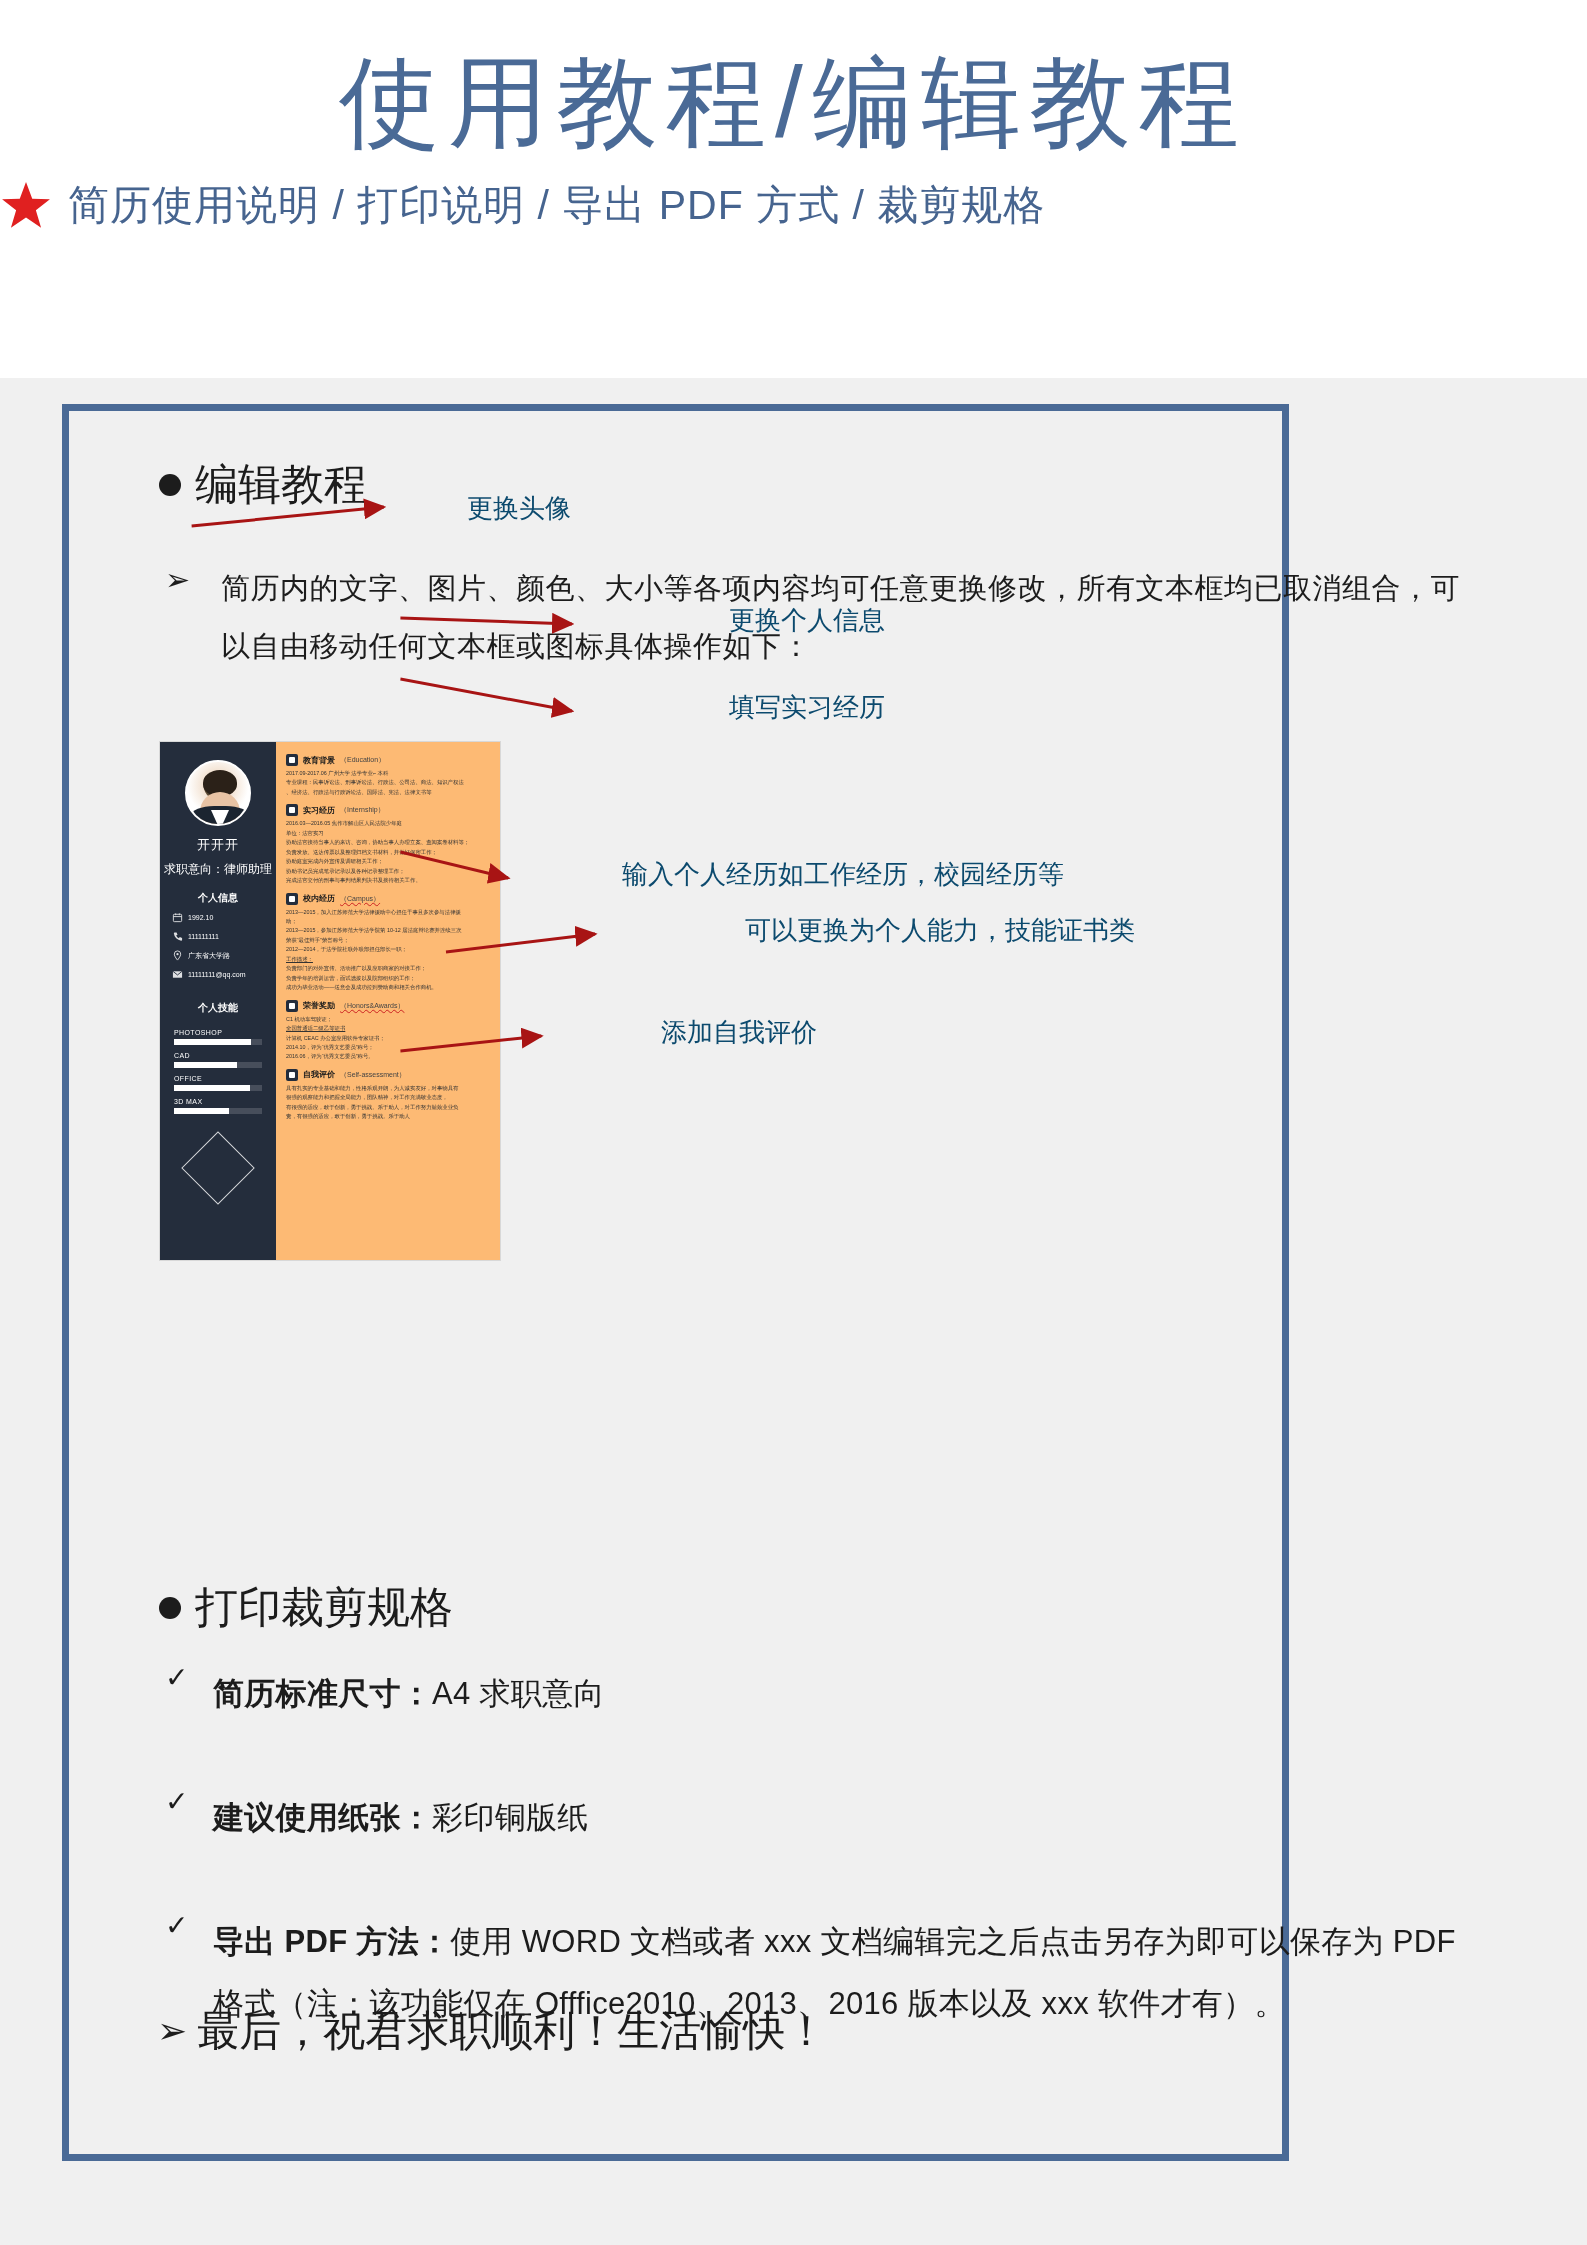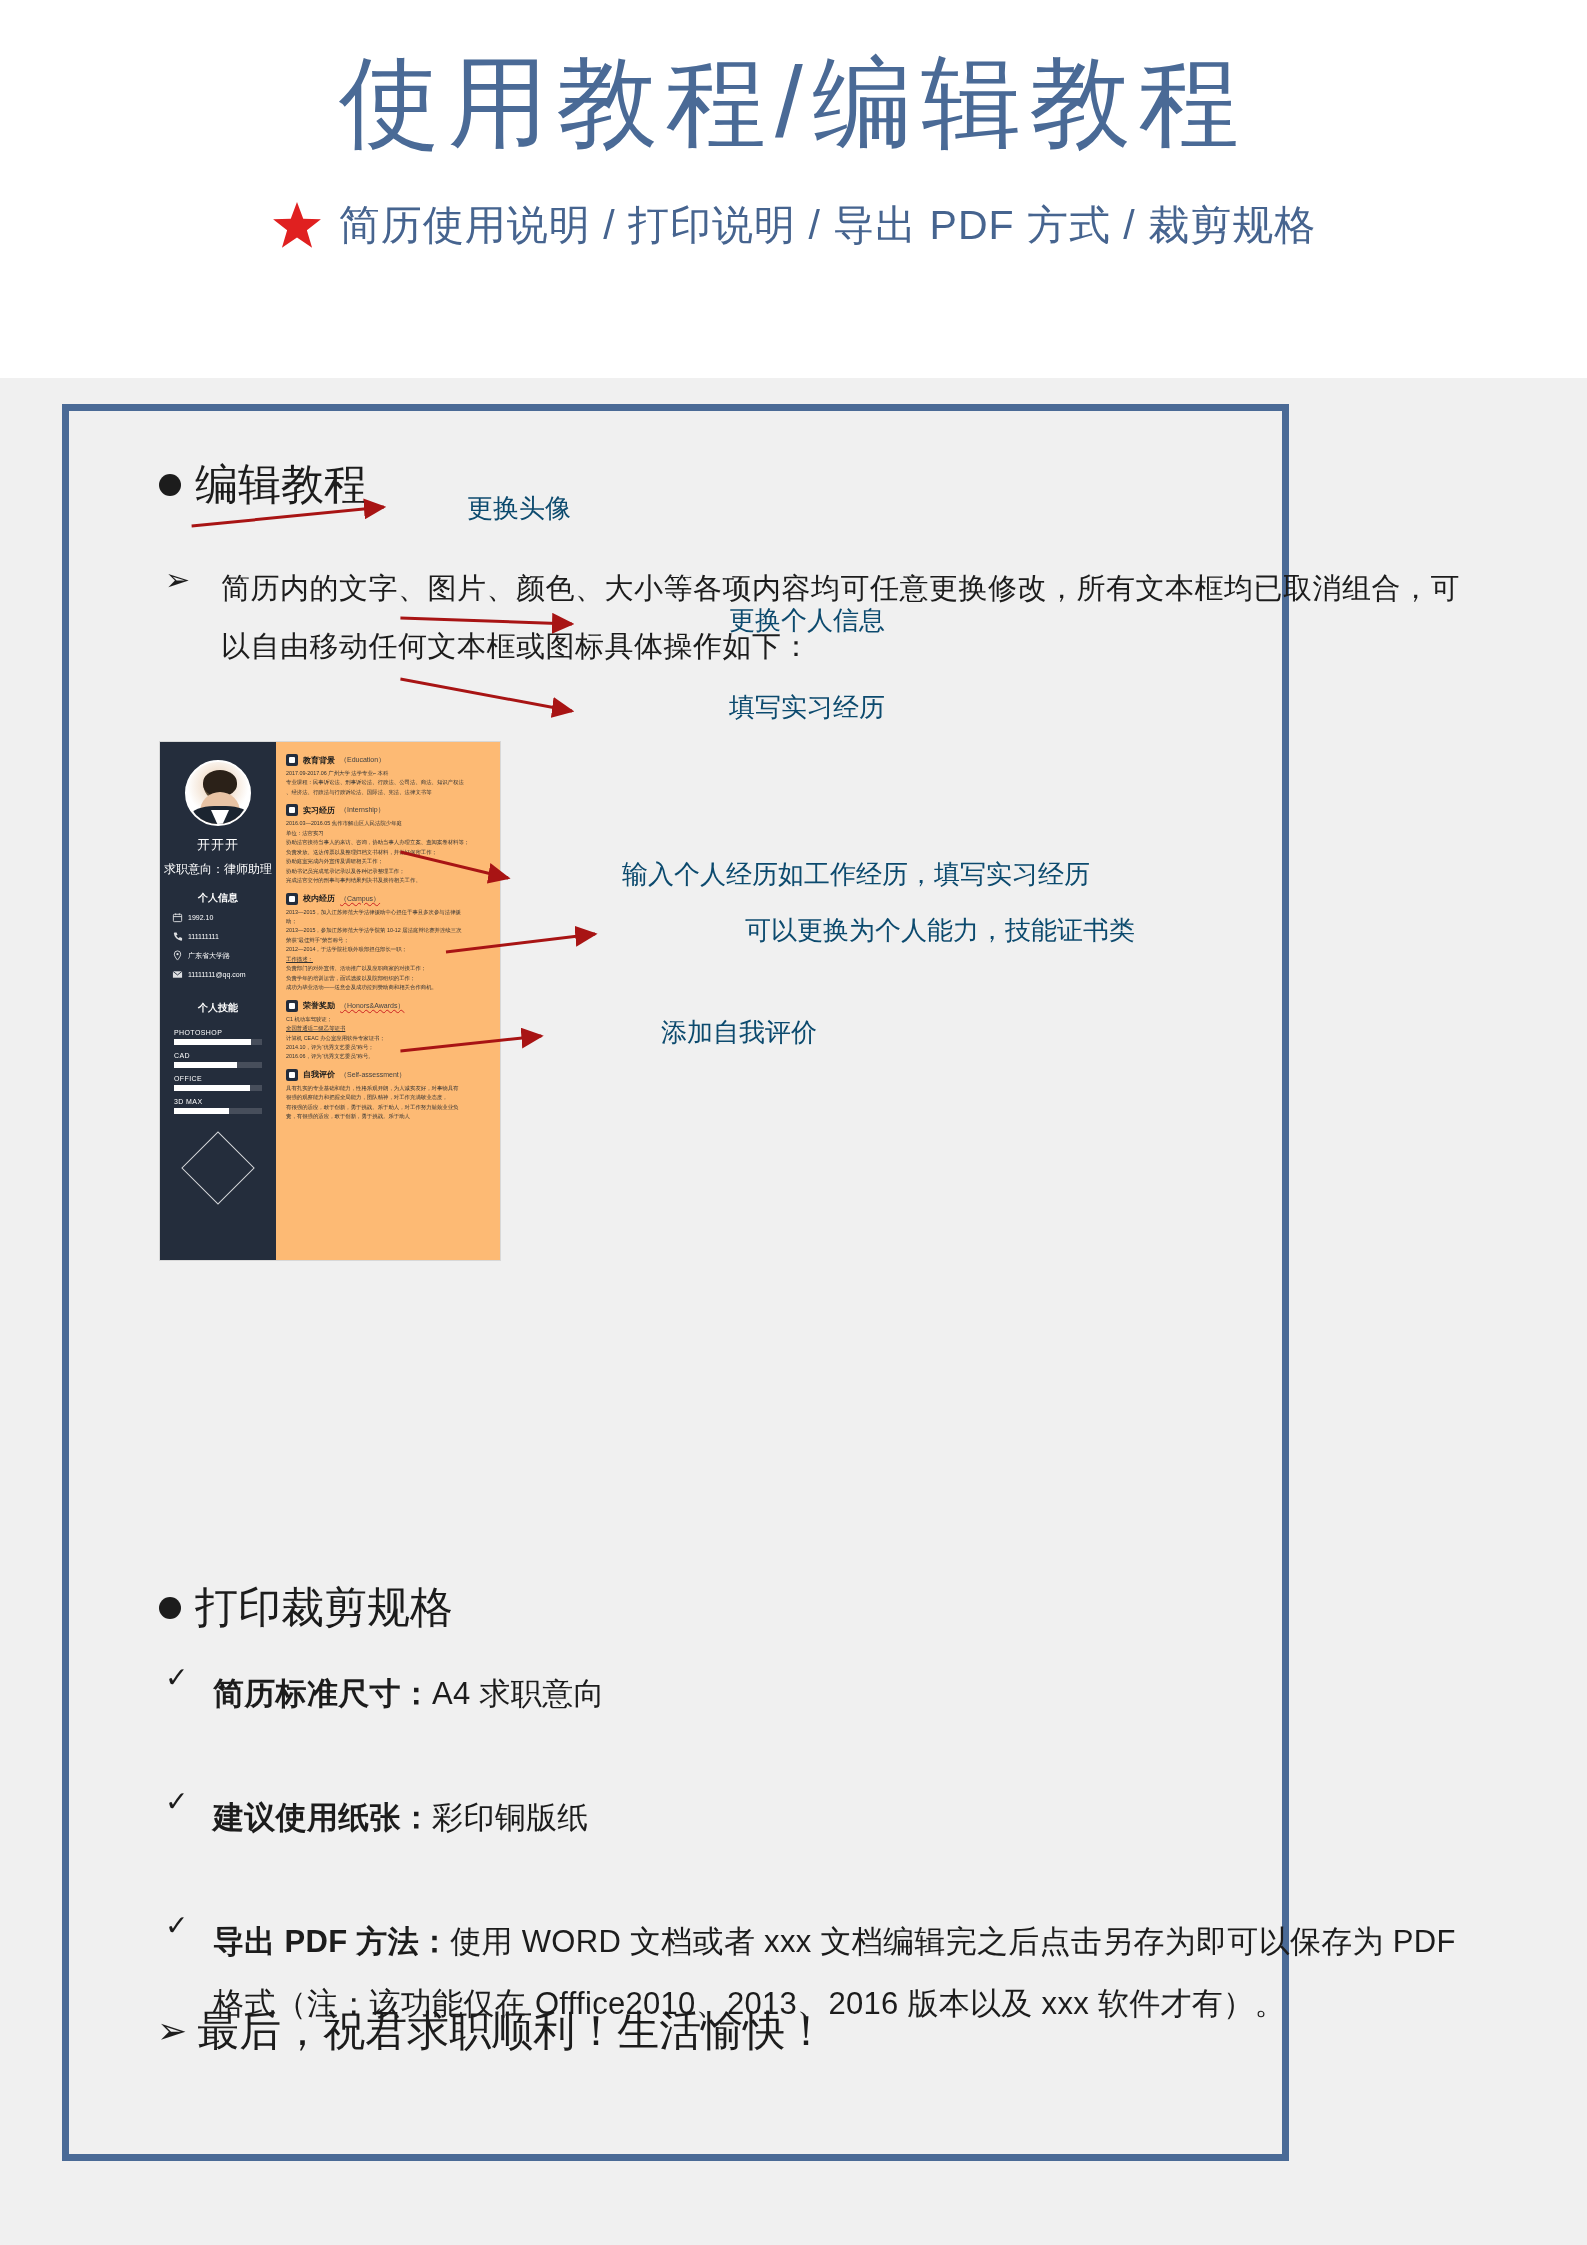--- a/index.html
+++ b/index.html
@@ -26,22 +26,22 @@
     font-size: 100px;
     letter-spacing: 9px;
     line-height: 1;
     padding-top: 52px;
     font-weight: 400;
     white-space: nowrap;
   }
   .subtitle-row {
     display: flex;
     align-items: center;
-    justify-content: center;
-    margin-top: 46px;
+    justify-content: flex-start;
+    margin-top: 26px;
     gap: 16px;
   }
   .star-icon {
     width: 52px;
     height: 52px;
     display: block;
     flex: 0 0 auto;
   }
   .subtitle-text {
     color: #46648f;
@@ -461,21 +461,21 @@
     <line x1="400" y1="207" x2="607" y2="213" stroke="#a81414" stroke-width="3" marker-end="url(#ah)"></line>
     <line x1="400" y1="268" x2="607" y2="300" stroke="#a81414" stroke-width="3" marker-end="url(#ah)"></line>
     <line x1="400" y1="441" x2="530" y2="467" stroke="#a81414" stroke-width="3" marker-end="url(#ah)"></line>
     <line x1="455" y1="541" x2="635" y2="523" stroke="#a81414" stroke-width="3" marker-end="url(#ah)"></line>
     <line x1="400" y1="640" x2="570" y2="625" stroke="#a81414" stroke-width="3" marker-end="url(#ah)"></line>
   </svg>
 
   <div class="callout-label" style="left:398px; top:84px;">更换头像</div>
   <div class="callout-label" style="left:660px; top:196px;">更换个人信息</div>
   <div class="callout-label" style="left:660px; top:283px;">填写实习经历</div>
-  <div class="callout-label" style="left:553px; top:450px;">输入个人经历如工作经历，填写实习经历</div>
+  <div class="callout-label" style="left:553px; top:450px;">输入个人经历如工作经历，校园经历等</div>
   <div class="callout-label" style="left:676px; top:506px;">可以更换为个人能力，技能证书类</div>
   <div class="callout-label" style="left:592px; top:608px;">添加自我评价</div>
 
   <div class="sec-head" id="print-spec-heading">
     <span class="bullet-dot"></span>
     <span>打印裁剪规格</span>
   </div>
 
   <div class="spec-list">
     <div class="spec-item">

